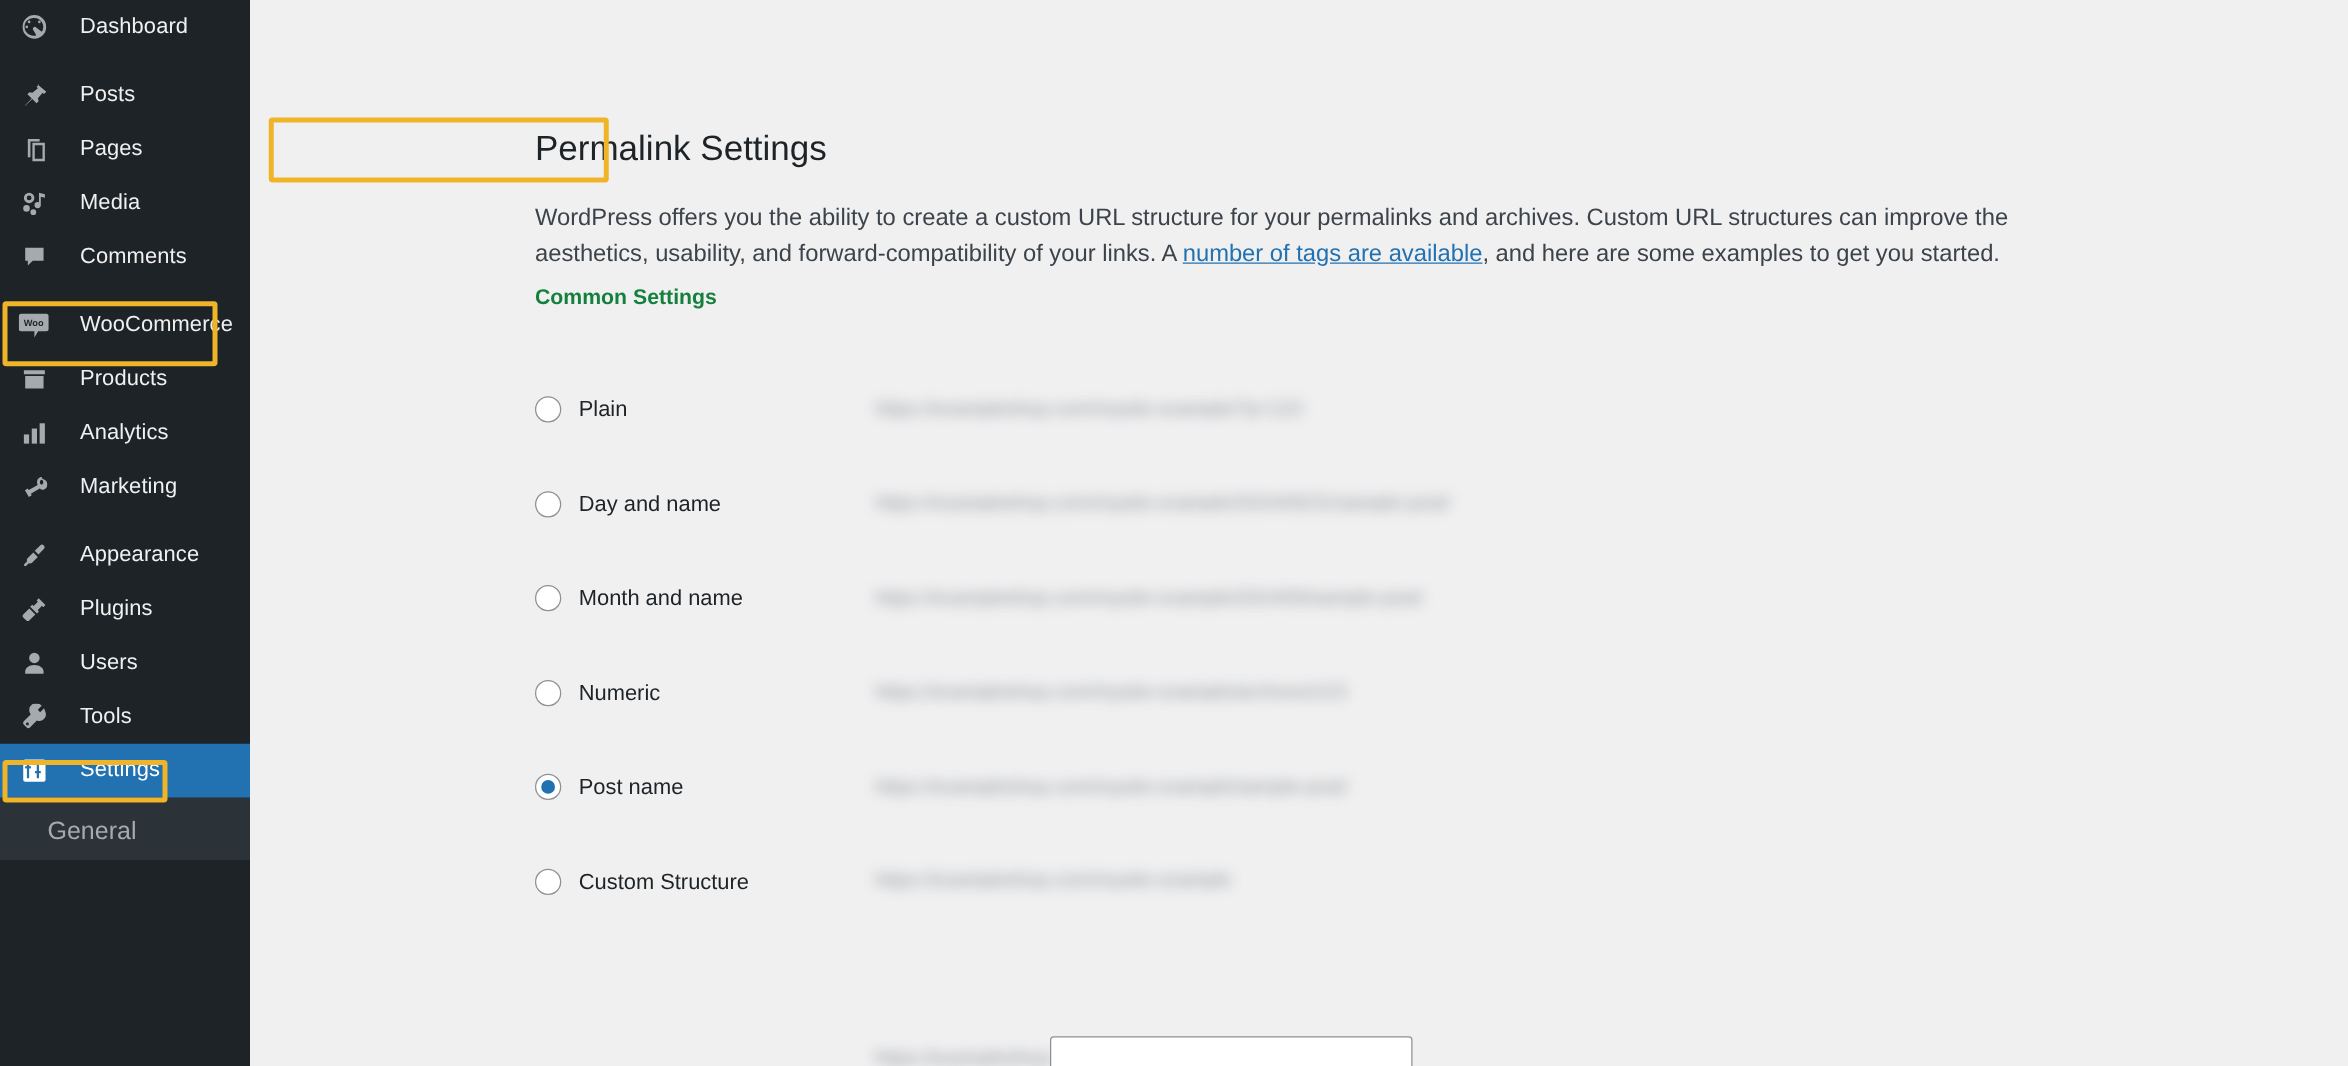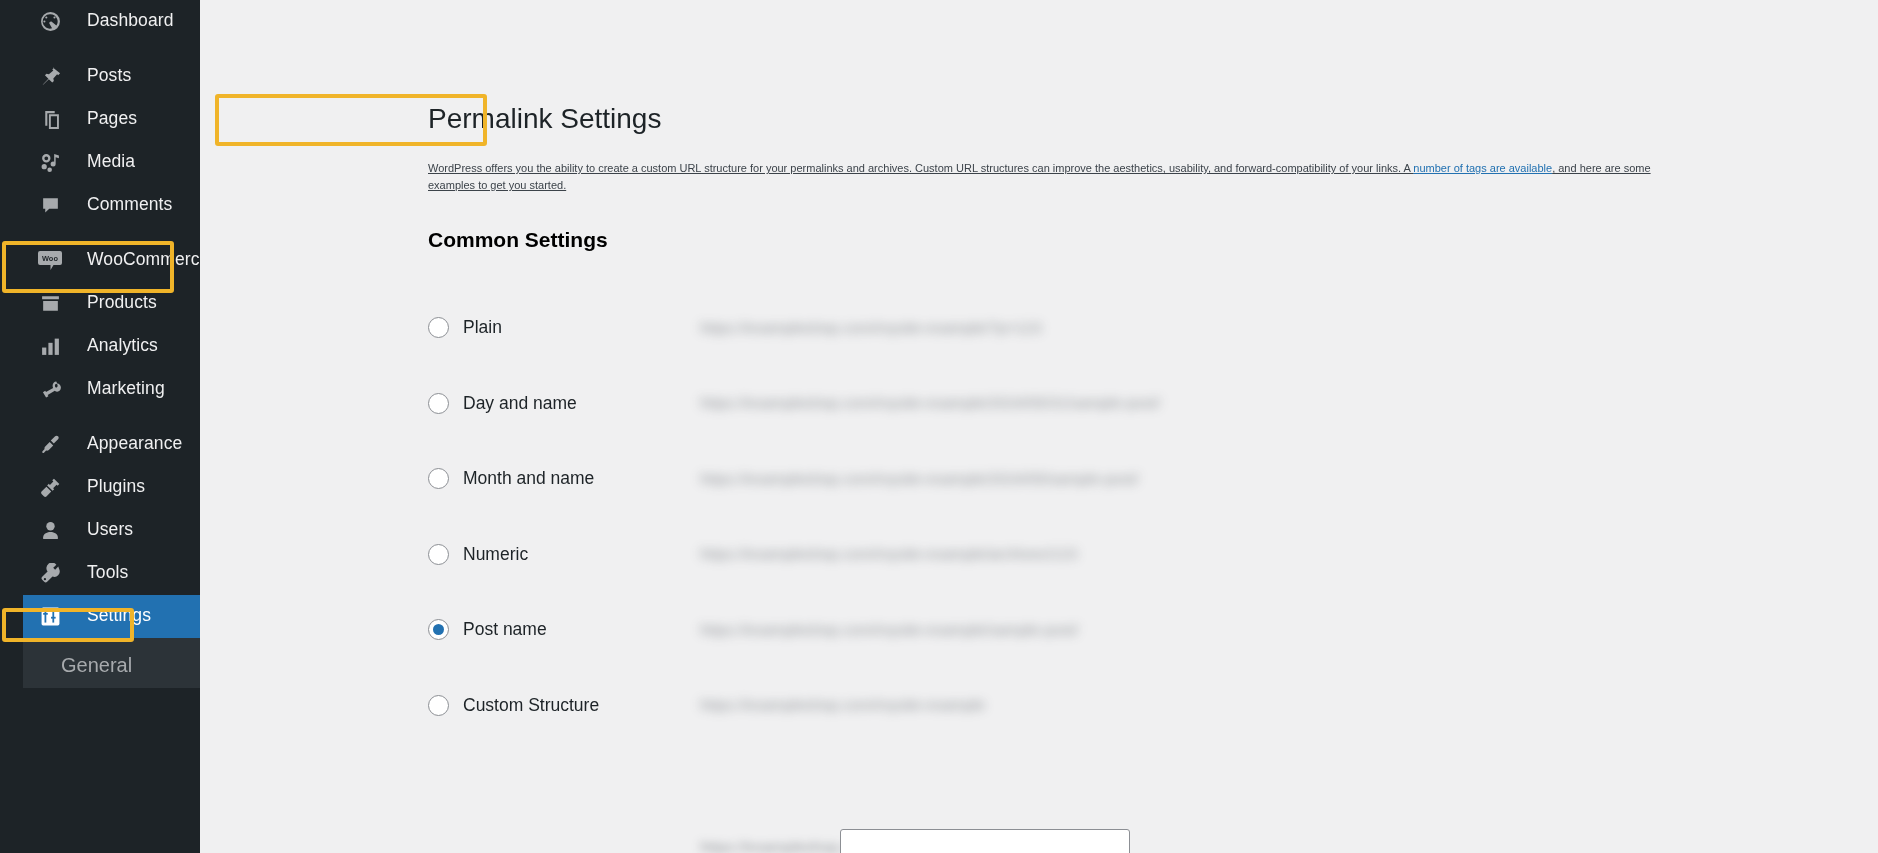--- a/index.html
+++ b/index.html
@@ -20,21 +20,20 @@
 
   
   .sidebar {
     position: relative;
     width: 200px;
     min-width: 200px;
     height: 853px;
     background: #1d2327;
     color: #f0f0f1;
     z-index: 5;
-    padding-left: 23px;
   }
   .menu-item {
     position: relative;
     display: flex;
     align-items: center;
     height: 43px;
     padding-left: 12px;
     color: #f0f0f1;
     font-size: 17.5px;
     letter-spacing: .1px;
@@ -110,36 +109,35 @@
     font-weight: 400;
     color: #1d2327;
     line-height: 1.3;
     white-space: nowrap;
   }
   .intro {
     position: absolute;
     left: 228px;
     top: 160px;
     width: 1245px;
-    font-size: 11px;
+    font-size: 19px;
     line-height: 1.55;
     color: #3c434a;
-    text-decoration: underline;
   }
   .intro a {
     color: #2271b1;
     text-decoration: underline;
   }
   .section-title {
     position: absolute;
     left: 228px;
     top: 228px;
-    font-size: 21px;
+    font-size: 17px;
     font-weight: 600;
-    color: #000000;
+    color: #15803d;
   }
 
   .options { position: absolute; left: 228px; top: 290px; width: 1600px; }
   .opt-row {
     position: relative;
     display: flex;
     align-items: center;
     height: 75.5px;
   }
   .radio {

